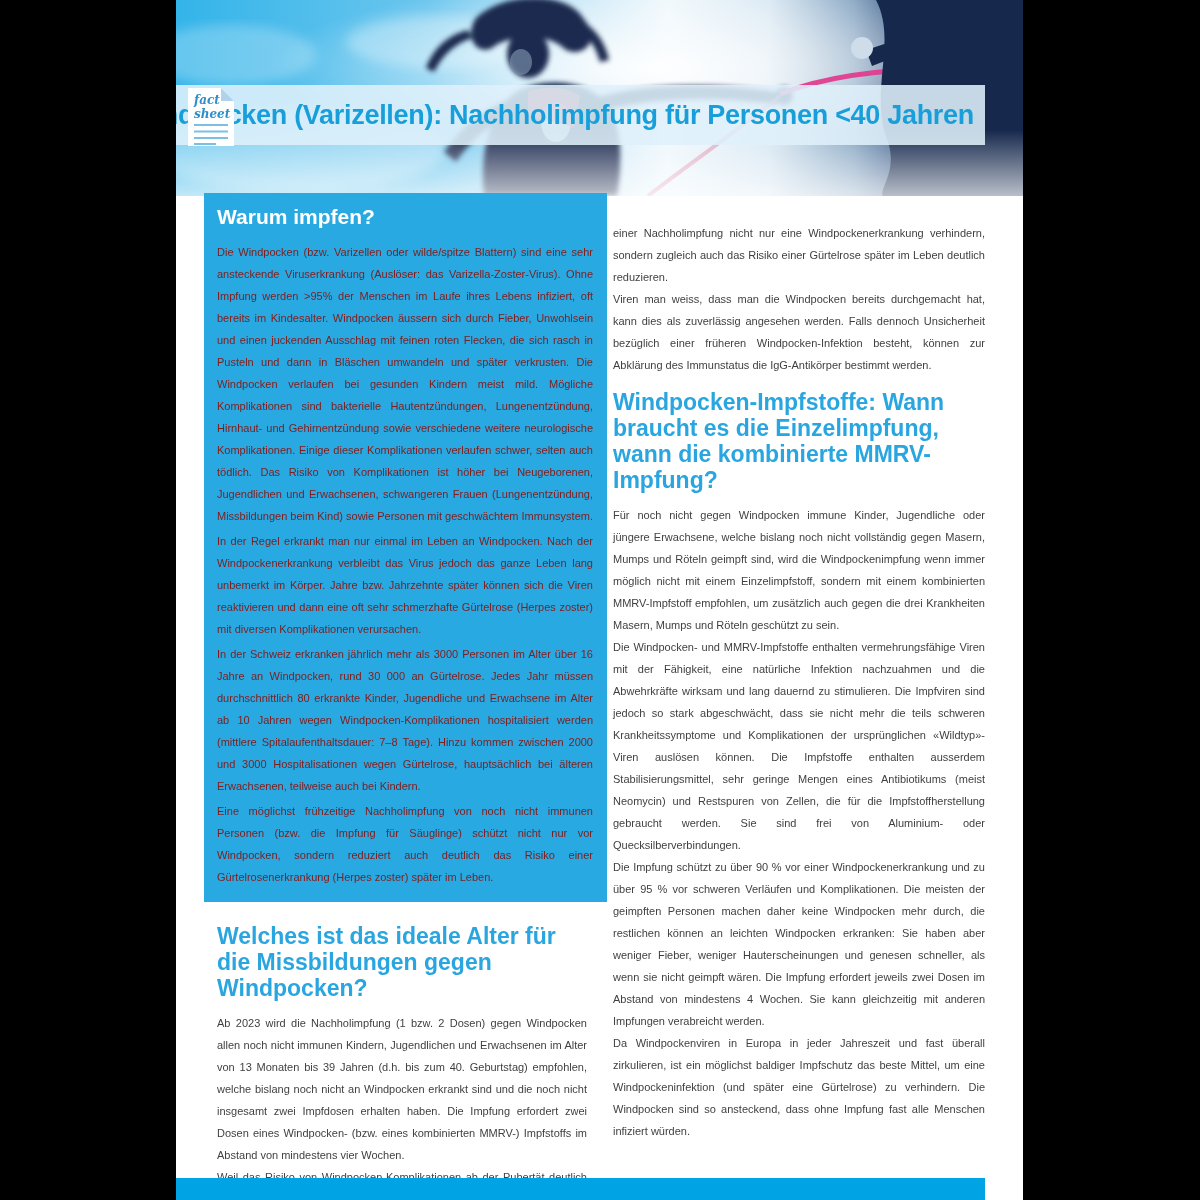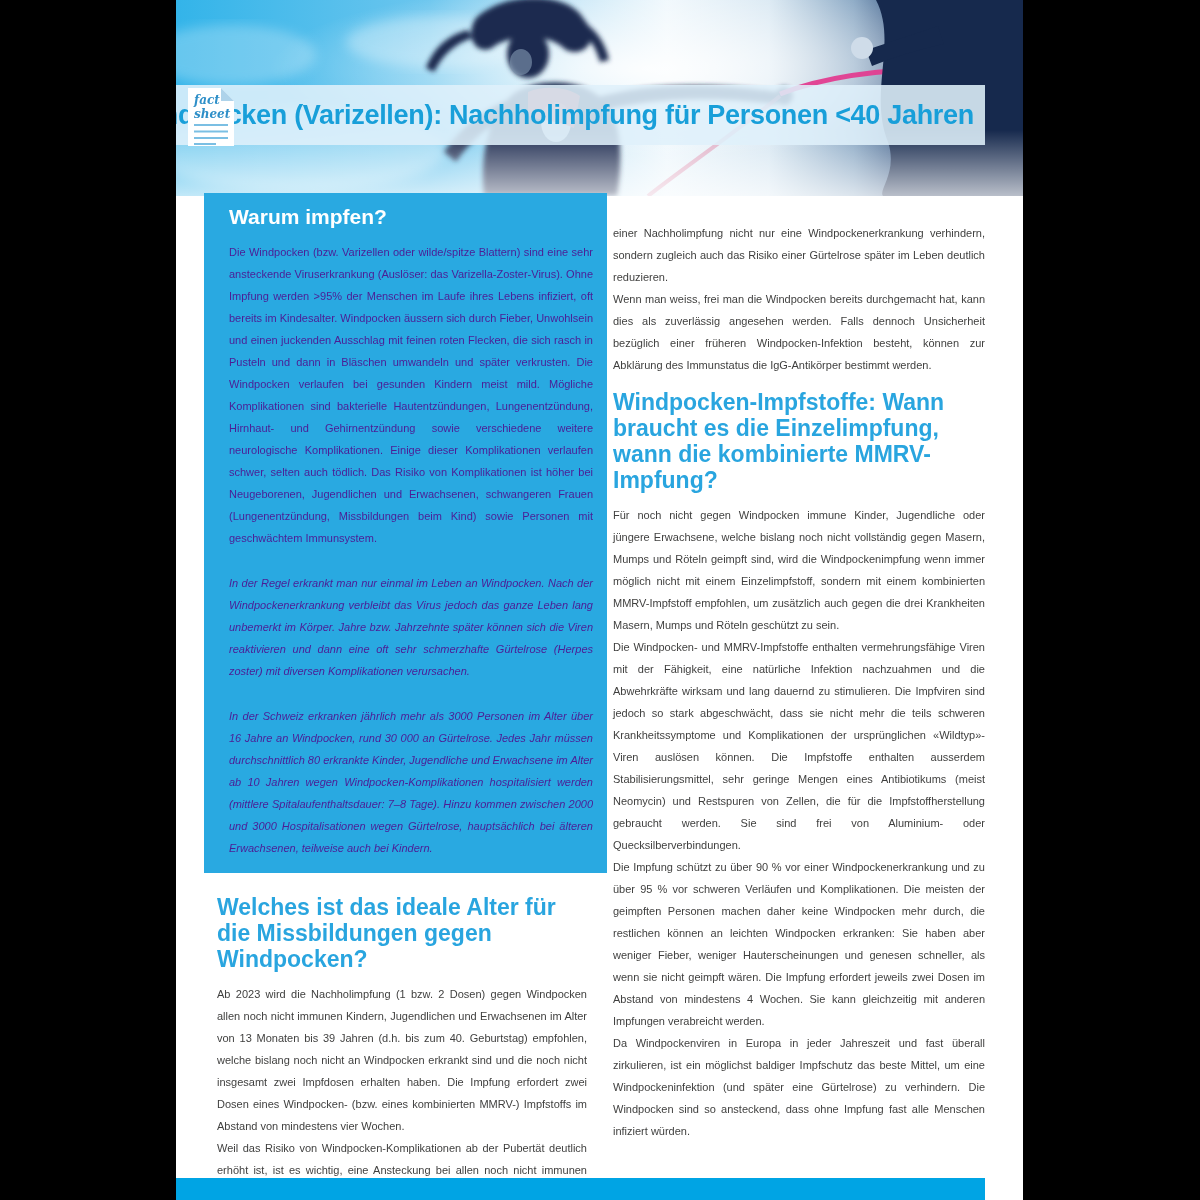--- a/index.html
+++ b/index.html
@@ -17,24 +17,24 @@
   
   .badge{position:absolute;left:12px;top:88px;width:46px;height:58px;}
 
   
   .col{position:absolute;}
   .col-left{left:28px;top:193px;width:403px;}
   .col-right{left:437px;top:222px;width:372px;}
 
   p{margin:0;font-size:11px;line-height:22px;text-align:justify;color:#3f3f3e;}
 
-  .infobox{background:#29a9e1;padding:11px 14px 14px 25px;box-sizing:border-box;width:403px;}
+  .infobox{background:#29a9e1;padding:11px 14px 14px 13px;box-sizing:border-box;width:403px;}
   .infobox h2{margin:0 0 11px 0;font-size:21px;line-height:26px;font-weight:bold;color:#ffffff;}
-  .infobox p{color:#4c1d95;}
-  .infobox p + p{margin-top:23px;font-style:italic;}
+  .infobox p{color:#7f1d1d;}
+  .infobox p + p{margin-top:3px;}
 
   .left-body{margin-top:21px;padding:0 20px 0 13px;}
   h3{margin:0 0 11px 0;font-size:23px;line-height:26px;font-weight:bold;color:#29a5df;}
   .col-right h3{margin-top:13px;}
 
   
   .footer-bar{position:absolute;left:0;top:1178px;width:809px;height:22px;background:#00a4e4;}
 </style>
 </head>
 <body>
@@ -119,32 +119,33 @@
       </svg>
     </div>
 
     <div class="col col-left">
 
       <section class="infobox">
         <h2>Warum impfen?</h2>
         <p>Die Windpocken (bzw. Varizellen oder wilde/spitze Blattern) sind eine sehr ansteckende Viruserkrankung (Auslöser: das Varizella-Zoster-Virus). Ohne Impfung werden &gt;95% der Menschen im Laufe ihres Lebens infiziert, oft bereits im Kindesalter. Windpocken äussern sich durch Fieber, Unwohlsein und einen juckenden Ausschlag mit feinen roten Flecken, die sich rasch in Pusteln und dann in Bläschen umwandeln und später verkrusten. Die Windpocken verlaufen bei gesunden Kindern meist mild. Mögliche Komplikationen sind bakterielle Hautentzündungen, Lungenentzündung, Hirnhaut- und Gehirnentzündung sowie verschiedene weitere neurologische Komplikationen. Einige dieser Komplikationen verlaufen schwer, selten auch tödlich. Das Risiko von Komplikationen ist höher bei Neugeborenen, Jugendlichen und Erwachsenen, schwangeren Frauen (Lungenentzündung, Missbildungen beim Kind) sowie Personen mit geschwächtem Immunsystem.</p>
         <p>In der Regel erkrankt man nur einmal im Leben an Windpocken. Nach der Windpockenerkrankung verbleibt das Virus jedoch das ganze Leben lang unbemerkt im Körper. Jahre bzw. Jahrzehnte später können sich die Viren reaktivieren und dann eine oft sehr schmerzhafte Gürtelrose (Herpes zoster) mit diversen Komplikationen verursachen.</p>
         <p>In der Schweiz erkranken jährlich mehr als 3000 Personen im Alter über 16 Jahre an Windpocken, rund 30 000 an Gürtelrose. Jedes Jahr müssen durchschnittlich 80 erkrankte Kinder, Jugendliche und Erwachsene im Alter ab 10 Jahren wegen Windpocken-Komplikationen hospitalisiert werden (mittlere Spitalaufenthaltsdauer: 7–8 Tage). Hinzu kommen zwischen 2000 und 3000 Hospitalisationen wegen Gürtelrose, hauptsächlich bei älteren Erwachsenen, teilweise auch bei Kindern.</p>
+        <p>Eine möglichst frühzeitige Nachholimpfung von noch nicht immunen Personen (bzw. die Impfung für Säuglinge) schützt nicht nur vor Windpocken, sondern reduziert auch deutlich das Risiko einer Gürtelrosenerkrankung (Herpes zoster) später im Leben.</p>
       </section>
 
       <div class="left-body">
         <h3>Welches ist das ideale Alter für die Missbildungen gegen Windpocken?</h3>
         <p>Ab 2023 wird die Nachholimpfung (1 bzw. 2 Dosen) gegen Windpocken allen noch nicht immunen Kindern, Jugendlichen und Erwachsenen im Alter von 13 Monaten bis 39 Jahren (d.h. bis zum 40. Geburtstag) empfohlen, welche bislang noch nicht an Windpocken erkrankt sind und die noch nicht insgesamt zwei Impfdosen erhalten haben. Die Impfung erfordert zwei Dosen eines Windpocken- (bzw. eines kombinierten MMRV-) Impfstoffs im Abstand von mindestens vier Wochen.</p>
         <p>Weil das Risiko von Windpocken-Komplikationen ab der Pubertät deutlich erhöht ist, ist es wichtig, eine Ansteckung bei allen noch nicht immunen Jugendlichen und jüngeren Erwachsenen zu verhindern. «Noch nicht immun gegen Windpocken» zu sein bedeutet, bislang weder die Windpocken durchgemacht zu haben, noch vollständig (mit 2 Impfdosen) dagegen geimpft zu sein. Auch für alle noch nicht gegen Windpocken immunen Kinder im Alter über 12 Monate wird eine möglichst frühzeitige Nachholimpfung empfohlen. Denn: Wenn man noch nie mit dem Windpockenvirus infiziert wurde (dies geschieht gelegentlich unbemerkt), so lässt sich mit</p>
       </div>
     </div>
 
     <div class="col col-right">
       <p>einer Nachholimpfung nicht nur eine Windpockenerkrankung verhindern, sondern zugleich auch das Risiko einer Gürtelrose später im Leben deutlich reduzieren.</p>
-      <p>Wenn man weiss, frei man die Windpocken bereits durchgemacht hat, kann dies als zuverlässig angesehen werden. Falls dennoch Unsicherheit bezüglich einer früheren Windpocken-Infektion besteht, können zur Abklärung des Immunstatus die IgG-Antikörper bestimmt werden.</p>
+      <p>Viren man weiss, dass man die Windpocken bereits durchgemacht hat, kann dies als zuverlässig angesehen werden. Falls dennoch Unsicherheit bezüglich einer früheren Windpocken-Infektion besteht, können zur Abklärung des Immunstatus die IgG-Antikörper bestimmt werden.</p>
 
       <h3>Windpocken-Impfstoffe: Wann braucht es die Einzelimpfung, wann die kombinierte MMRV-Impfung?</h3>
       <p>Für noch nicht gegen Windpocken immune Kinder, Jugendliche oder jüngere Erwachsene, welche bislang noch nicht vollständig gegen Masern, Mumps und Röteln geimpft sind, wird die Windpockenimpfung wenn immer möglich nicht mit einem Einzelimpfstoff, sondern mit einem kombinierten MMRV-Impfstoff empfohlen, um zusätzlich auch gegen die drei Krankheiten Masern, Mumps und Röteln geschützt zu sein.</p>
       <p>Die Windpocken- und MMRV-Impfstoffe enthalten vermehrungsfähige Viren mit der Fähigkeit, eine natürliche Infektion nachzuahmen und die Abwehrkräfte wirksam und lang dauernd zu stimulieren. Die Impfviren sind jedoch so stark abgeschwächt, dass sie nicht mehr die teils schweren Krankheitssymptome und Komplikationen der ursprünglichen «Wildtyp»-Viren auslösen können. Die Impfstoffe enthalten ausserdem Stabilisierungsmittel, sehr geringe Mengen eines Antibiotikums (meist Neomycin) und Restspuren von Zellen, die für die Impfstoffherstellung gebraucht werden. Sie sind frei von Aluminium- oder Quecksilberverbindungen.</p>
       <p>Die Impfung schützt zu über 90 % vor einer Windpockenerkrankung und zu über 95 % vor schweren Verläufen und Komplikationen. Die meisten der geimpften Personen machen daher keine Windpocken mehr durch, die restlichen können an leichten Windpocken erkranken: Sie haben aber weniger Fieber, weniger Hauterscheinungen und genesen schneller, als wenn sie nicht geimpft wären. Die Impfung erfordert jeweils zwei Dosen im Abstand von mindestens 4 Wochen. Sie kann gleichzeitig mit anderen Impfungen verabreicht werden.</p>
 
       <p>Da Windpockenviren in Europa in jeder Jahreszeit und fast überall zirkulieren, ist ein möglichst baldiger Impfschutz das beste Mittel, um eine Windpockeninfektion (und später eine Gürtelrose) zu verhindern. Die Windpocken sind so ansteckend, dass ohne Impfung fast alle Menschen infiziert würden.</p>
 
     </div>
 

